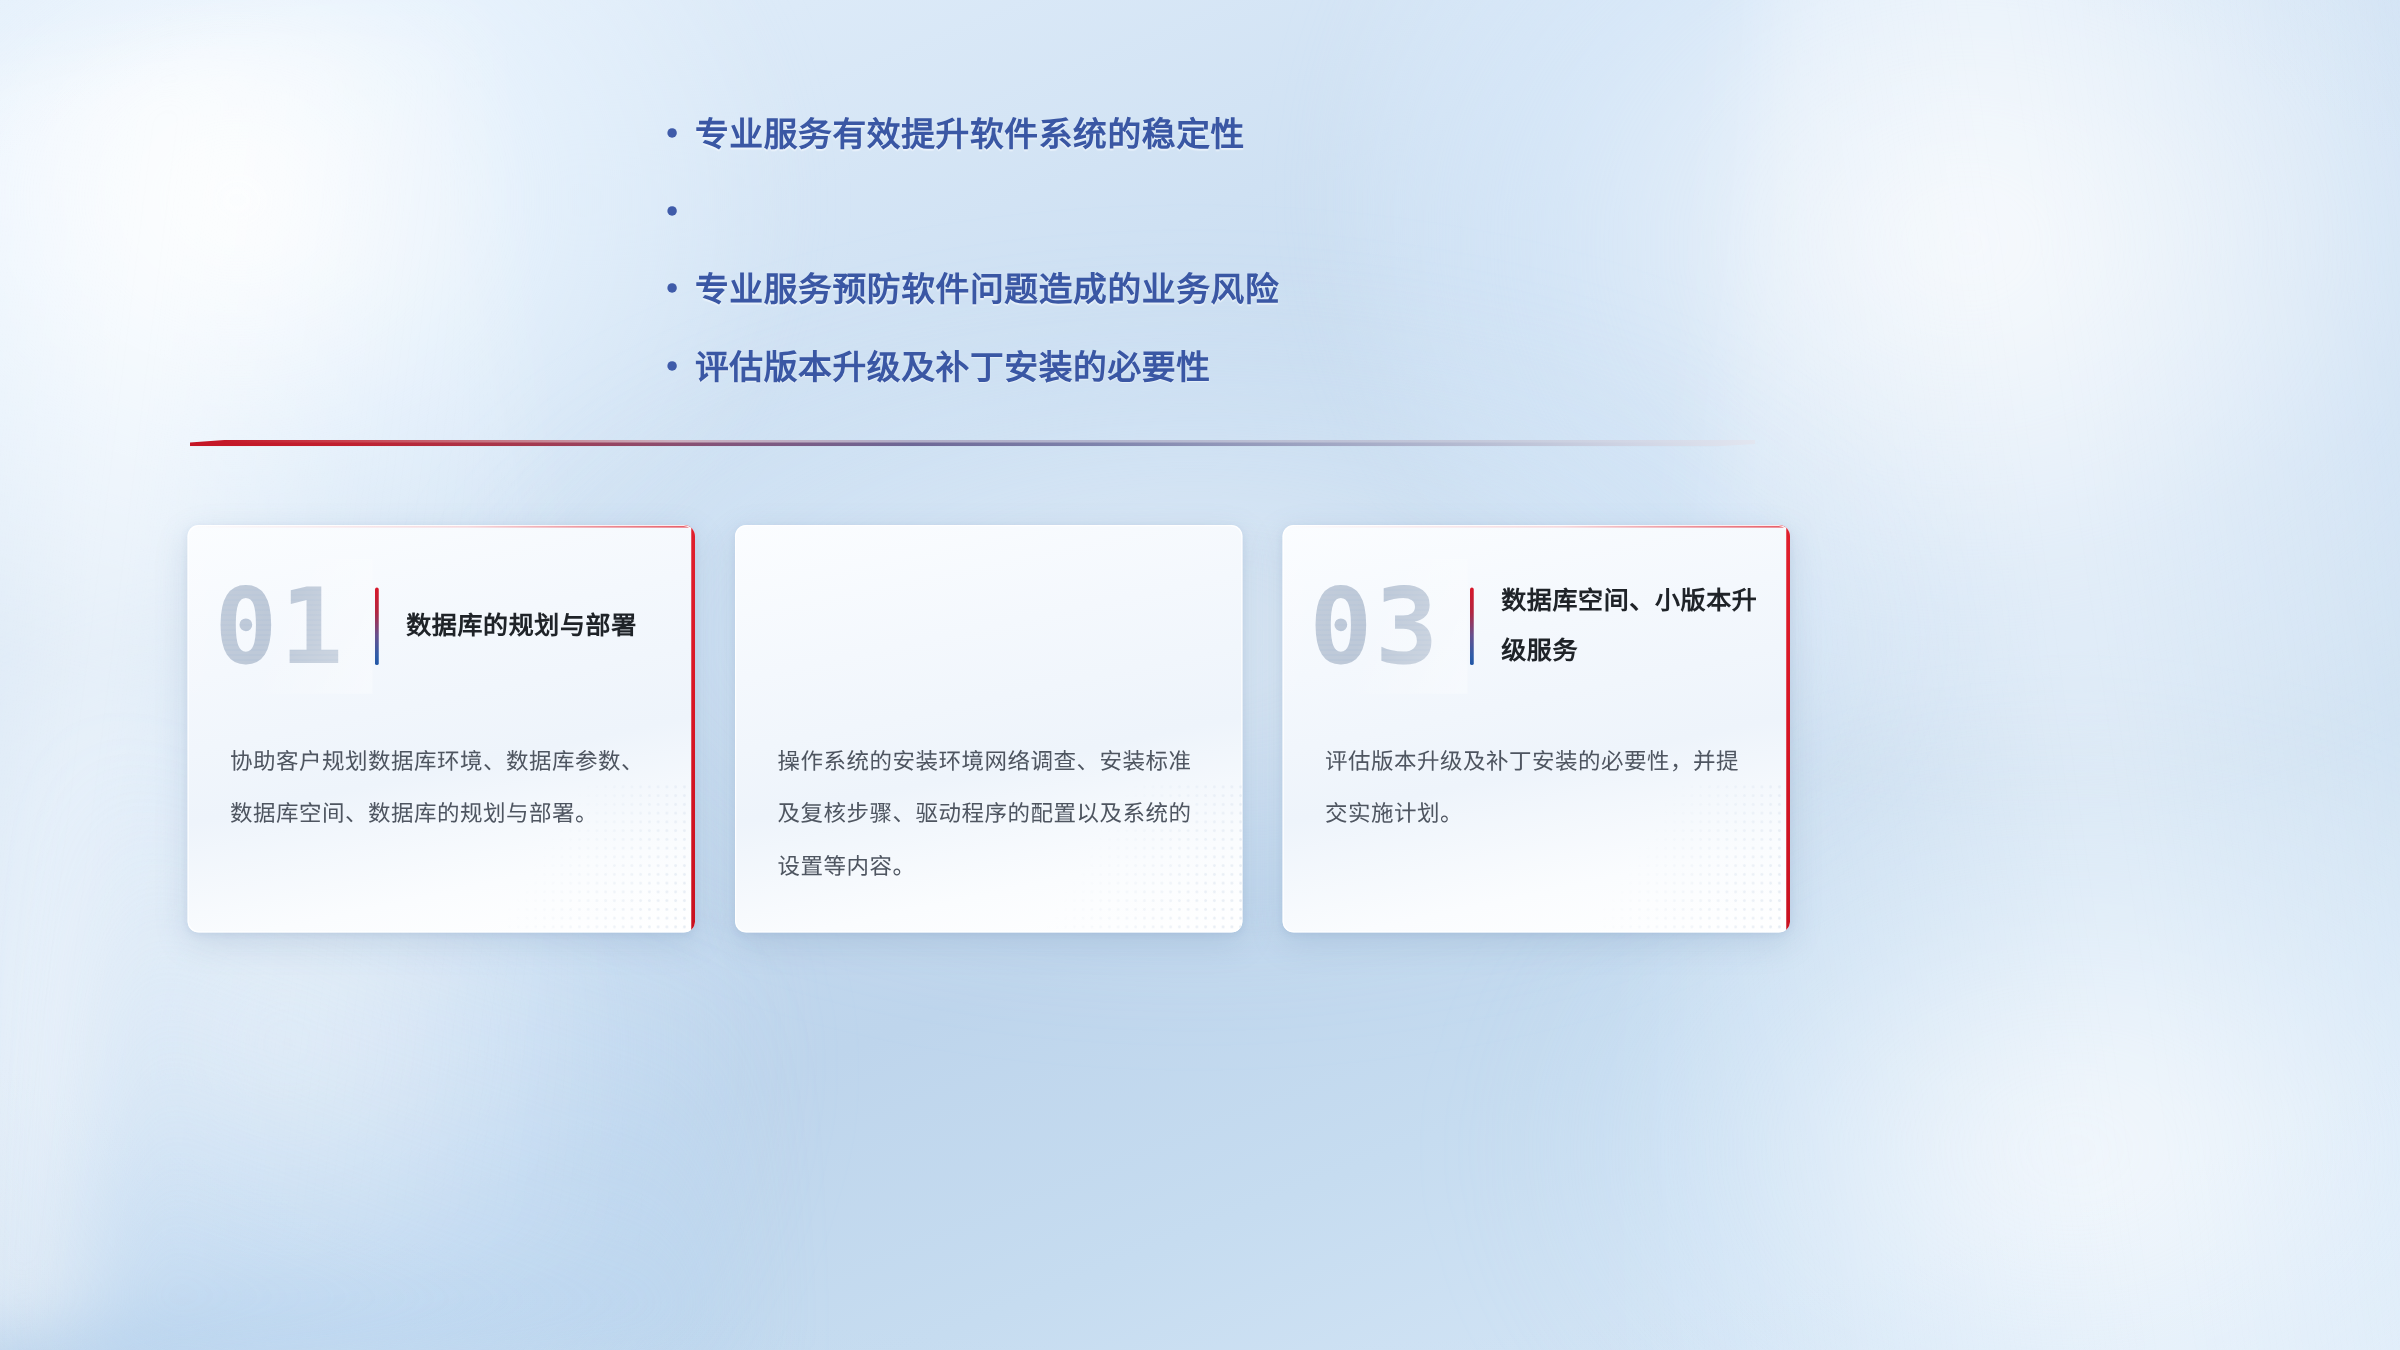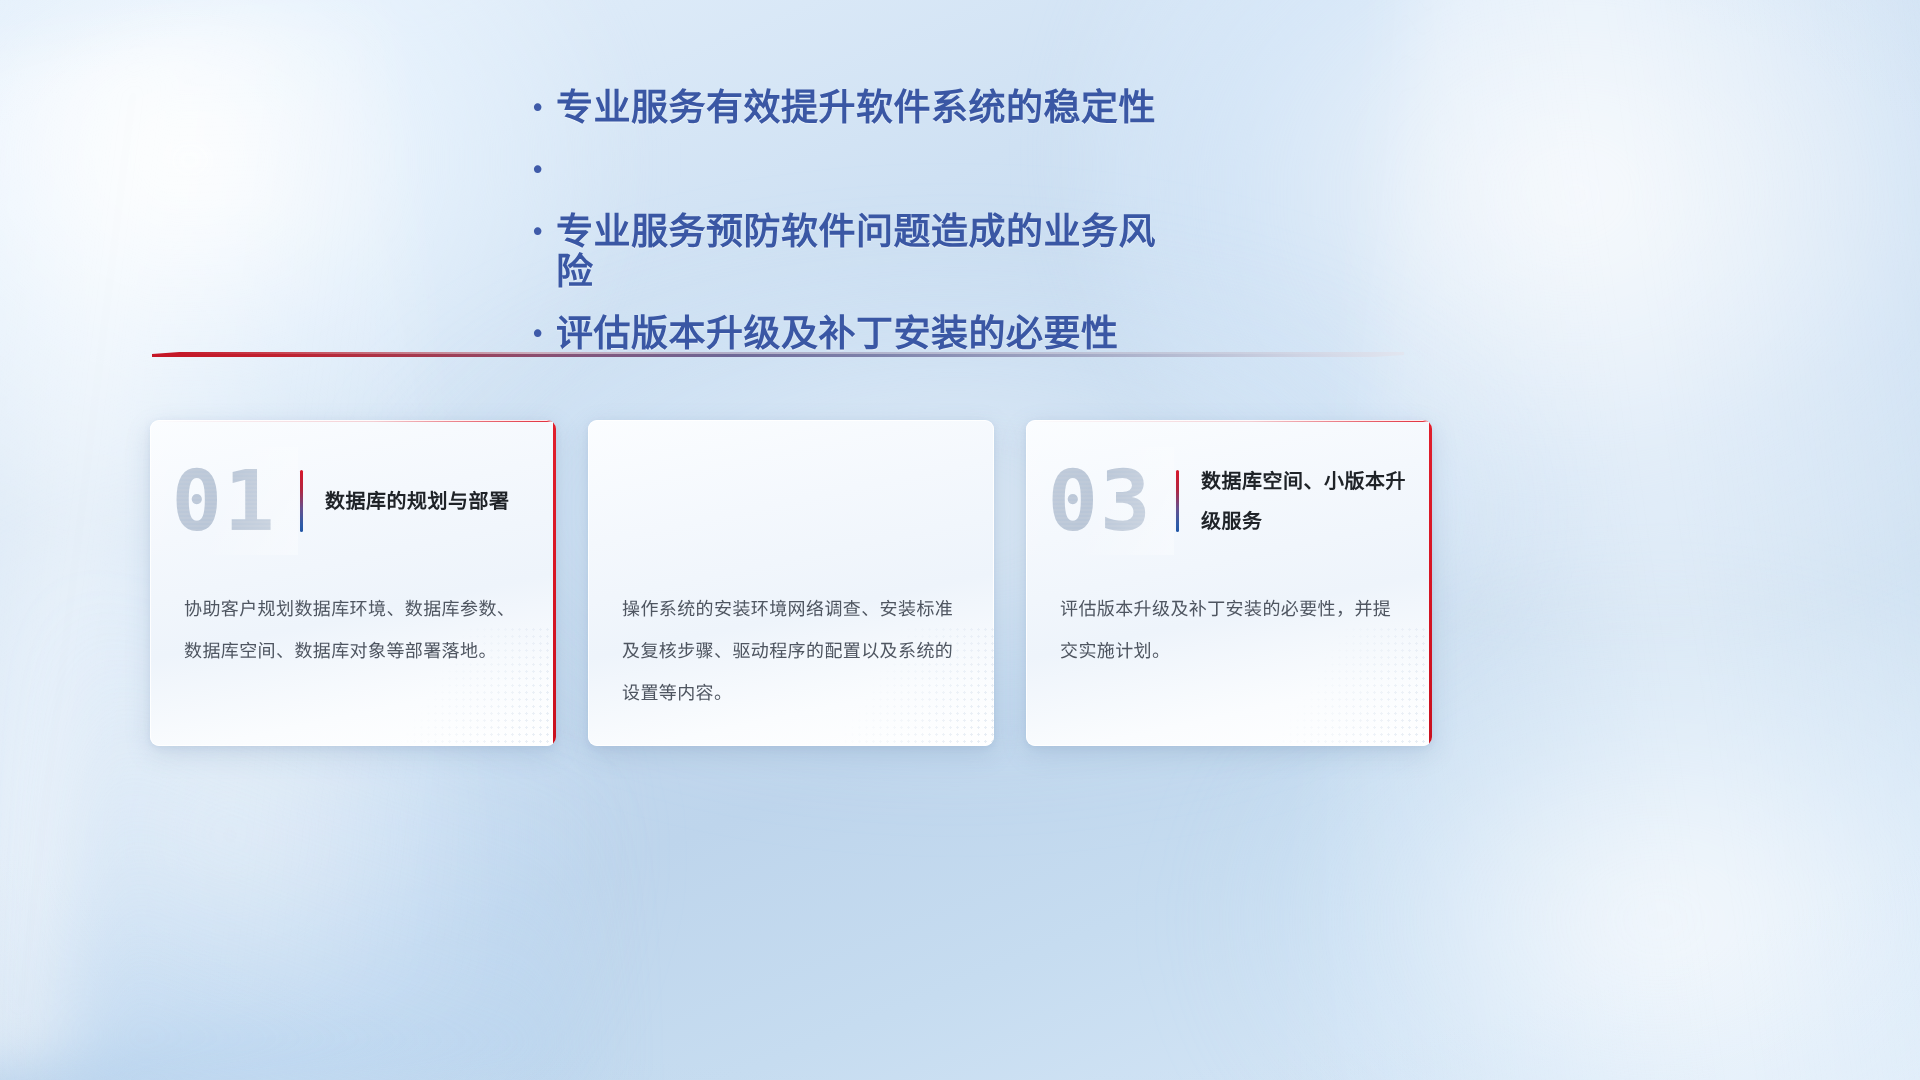--- a/index.html
+++ b/index.html
@@ -44,21 +44,21 @@
       filter:blur(34px);}
   .vig{position:absolute;inset:0;
       background:radial-gradient(ellipse 120% 105% at 50% 45%,rgba(255,255,255,0) 52%,rgba(168,198,226,.30) 100%);}
 
   
   #bullets{position:absolute;left:530px;top:88px;width:640px;}
   .bullet{display:flex;align-items:flex-start;margin-bottom:22px;}
   .bullet:last-child{margin-bottom:0;}
   .bdot{flex:0 0 auto;width:26px;font-size:26px;line-height:40px;color:#3f5ba9;
         text-align:left;font-family:"DejaVu Sans",sans-serif;}
-  .btxt{font-size:37px;line-height:40px;color:#3a57a4;letter-spacing:.5px;
+  .btxt{font-size:27px;line-height:40px;color:#3a57a4;letter-spacing:.5px;
         font-family:Liberation Serif, serif;font-weight:600;
         text-shadow:0 1px 1px rgba(255,255,255,.5);}
 
   
   #divider{position:absolute;left:152px;top:350px;width:1252px;height:10px;}
   #divider .bar{position:absolute;left:0;top:2px;width:100%;height:5px;
       background:linear-gradient(90deg,#c51626 0%,#c0202f 10%,#a33a50 22%,#82547a 34%,#6d6796 46%,#7e83ac 58%,#9aa0bf 70%,#b6bcd2 82%,#cfd4e4 92%,#e2e6f0 100%);
       clip-path:polygon(0 38%,2.2% 0,100% 0,100% 62%,97.6% 100%,0 100%);
       box-shadow:0 1px 3px rgba(90,110,150,.26);}
   #divider .sheen{position:absolute;left:2%;top:2px;width:96%;height:2px;
@@ -155,21 +155,21 @@
 
   <div id="cards">
 
     <div class="card accent">
       <div class="inner-hl"></div>
       <div class="card-head">
         <div class="num">01</div>
         <div class="vrule"></div>
         <div class="ctitle">数据库的规划与部署</div>
       </div>
-      <div class="cbody">协助客户规划数据库环境、数据库参数、数据库空间、数据库对象等部署落地。</div>
+      <div class="cbody">协助客户规划数据库环境、数据库参数、数据库空间、数据库的规划与部署。</div>
       <div class="dots"></div>
     </div>
 
     <div class="card">
       <div class="inner-hl"></div>
       <div class="cbody">操作系统的安装环境网络调查、安装标准及复核步骤、驱动程序的配置以及系统的设置等内容。</div>
       <div class="dots"></div>
     </div>
 
     <div class="card accent">

